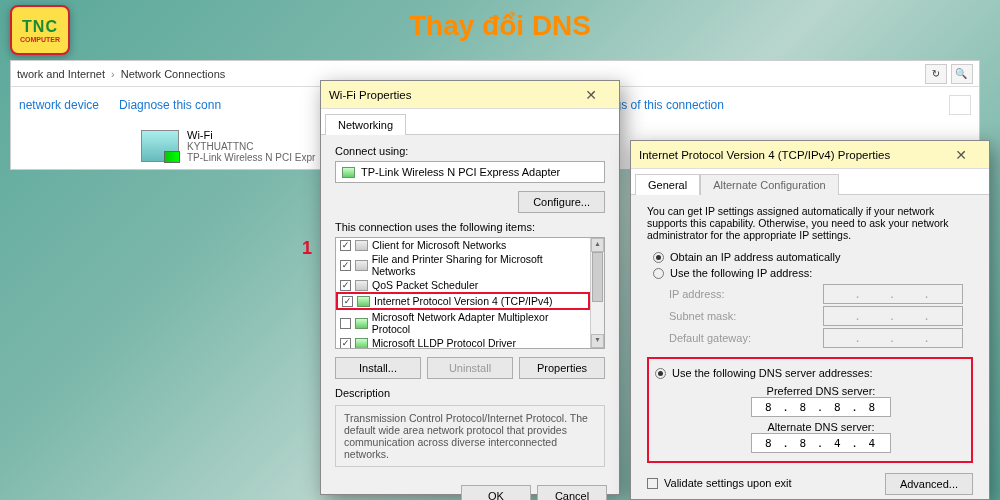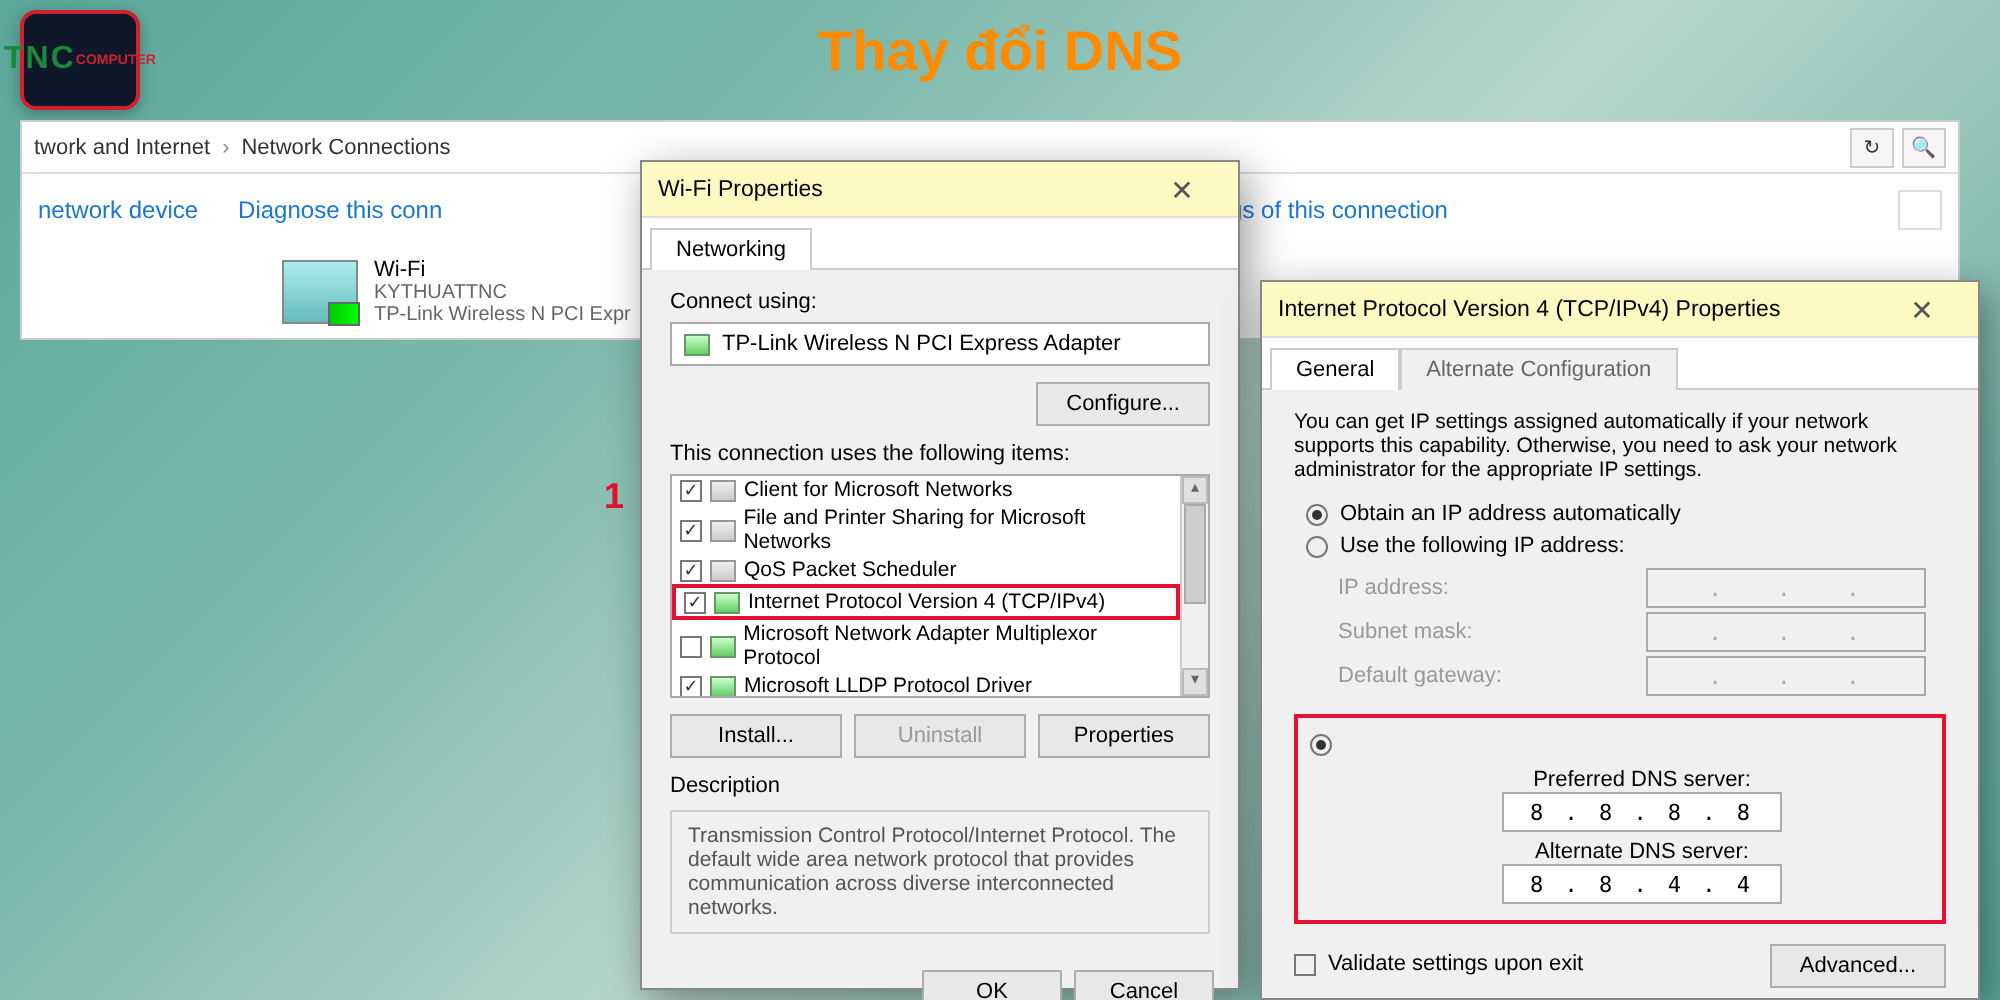--- a/index.html
+++ b/index.html
@@ -7,24 +7,24 @@
     width: 1000px; height: 500px;
     background: linear-gradient(135deg, #5aa89a 0%, #7cb8ab 30%, #b8d6cd 55%, #7cb8ab 80%, #5aa89a 100%);
     font-family: "Segoe UI", Tahoma, sans-serif;
     font-size: 11px;
     position: relative;
     overflow: hidden;
   }
   .logo-corner {
     position: absolute; top: 5px; left: 10px;
     width: 60px; height: 50px;
-    background: #0f172a;
+    background: #fde047;
     border-radius: 8px;
     border: 2px solid #d02030;
-    display: flex; flex-direction: row; align-items: center; justify-content: center;
+    display: flex; flex-direction: column; align-items: center; justify-content: center;
     box-shadow: 0 2px 8px rgba(0,0,0,0.3);
   }
   .logo-corner .logo-text { color: #1a8a3a; font-weight: bold; font-size: 16px; letter-spacing: 1px; }
   .logo-corner .logo-sub { color: #d02030; font-size: 7px; font-weight: bold; }
   .page-title {
     position: absolute; top: 10px; left: 0; right: 0;
     text-align: center; color: #ff8c00;
     font-size: 28px; font-weight: bold;
   }
   .explorer {
@@ -243,20 +243,21 @@
       </div>
     <div class="grey-row">
         <span>Default gateway:</span>
         <span class="ip-field disabled">.&nbsp;&nbsp;&nbsp;.&nbsp;&nbsp;&nbsp;.</span>
       </div>
 
     <div style="height:8px"></div>
     <div class="redbox" style="padding:4px 6px 6px;">
       <div class="field-row">
           <span class="radio on"></span>
+          <span>Use the following DNS server addresses:</span>
         </div>
       <div class="dns-row">
           <span>Preferred DNS server:</span>
           <span class="ip-field">8 . 8 . 8 . 8</span>
         </div>
       <div class="dns-row">
           <span>Alternate DNS server:</span>
           <span class="ip-field">8 . 8 . 4 . 4</span>
         </div>
     </div>

